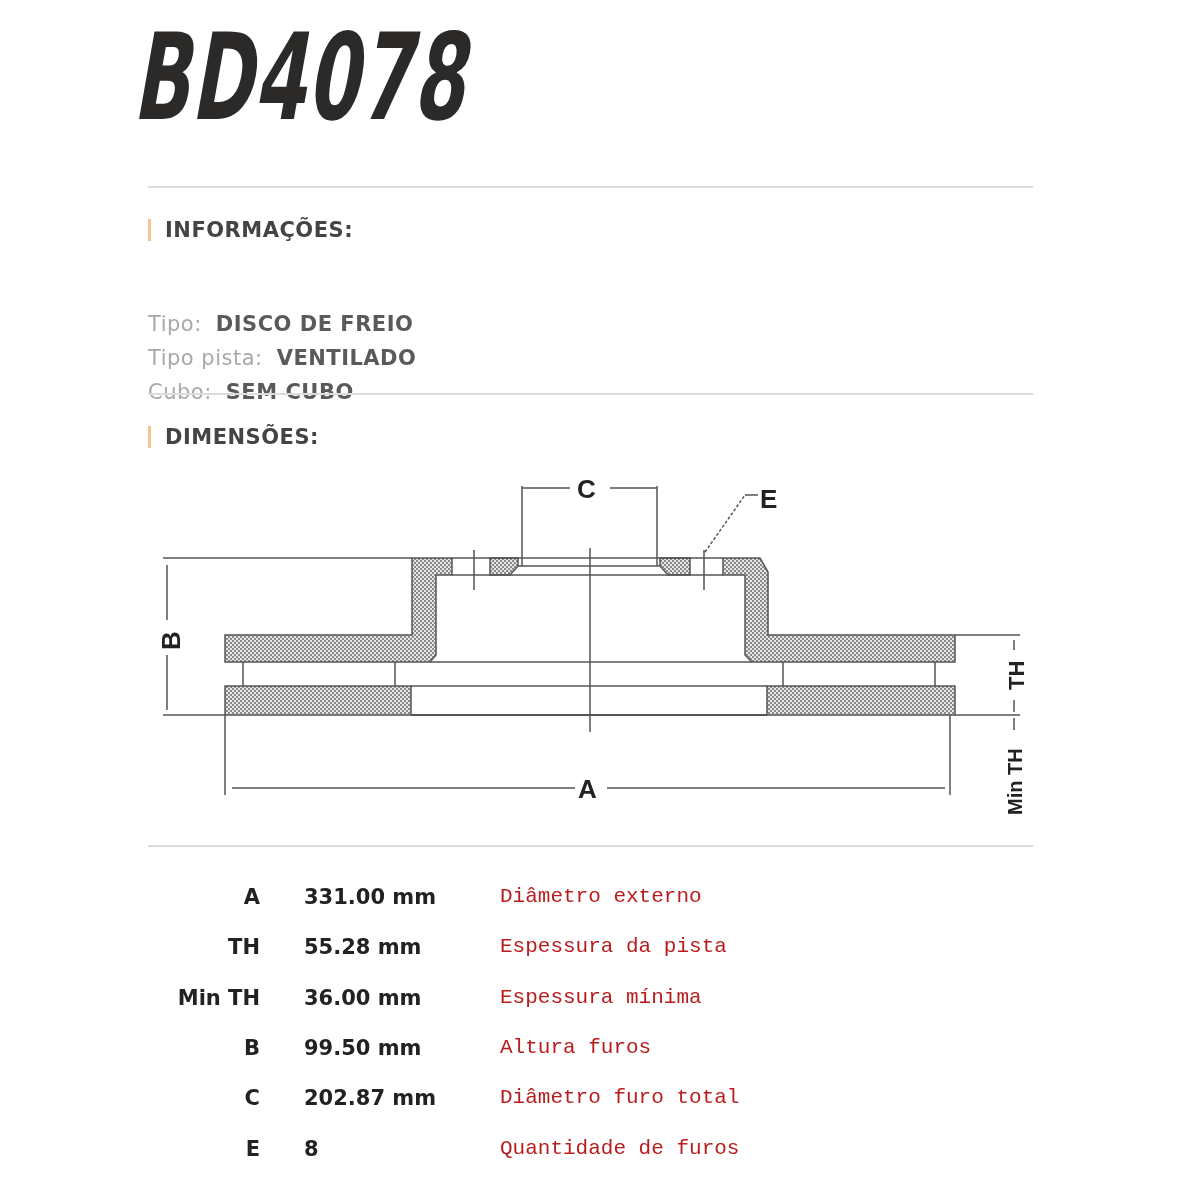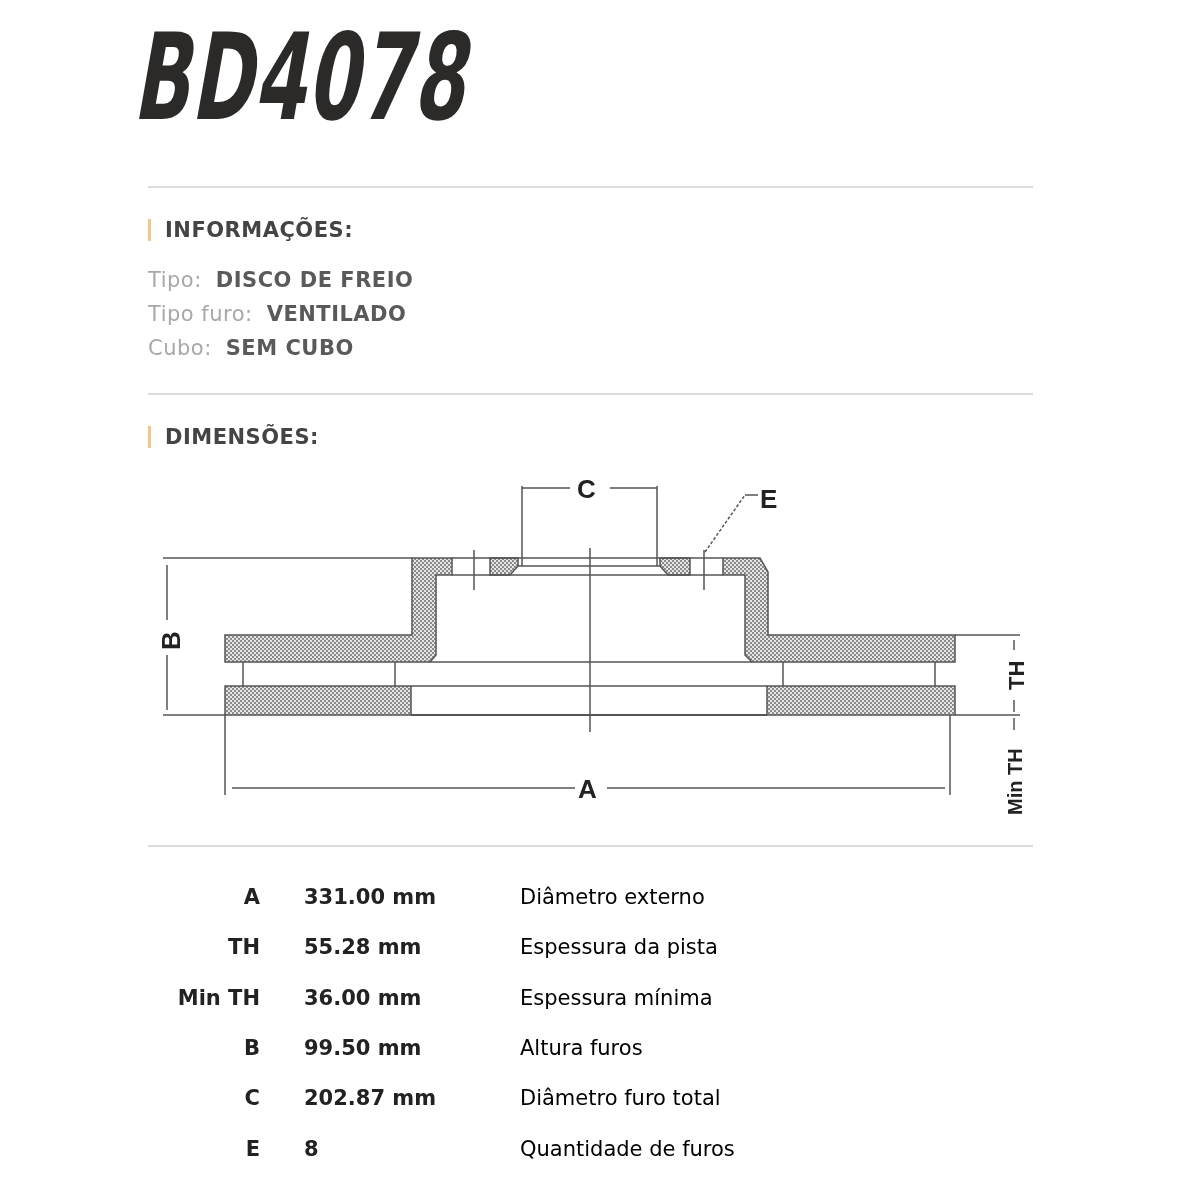--- a/index.html
+++ b/index.html
@@ -5,46 +5,46 @@
   html, body { margin: 0; padding: 0; background: #ffffff; }
   body { width: 1200px; height: 1200px; position: relative; overflow: hidden;
          font-family: "DejaVu Sans", sans-serif; color: #333; }
   .title { position: absolute; left: 150px; top: 18px; font-family: "DejaVu Sans", sans-serif;
            font-size: 120px; font-weight: bold; color: #2b2a29; letter-spacing: 2px;
            transform: skewX(-10deg) scaleX(0.62); transform-origin: left top; line-height: 1; }
   .divider { position: absolute; left: 148px; width: 885px; height: 2px; background: #dcdcdc; }
   .section-head { position: absolute; left: 148px; display: flex; align-items: center;
                   font-size: 21px; font-weight: bold; color: #444; letter-spacing: 0.5px; }
   .section-head .bar { width: 3px; height: 22px; background: #f3c58d; margin-right: 14px; }
-  .info-row { position: absolute; left: 148px; font-size: 21px; letter-spacing: 0.5px; }
+  .info-row { position: absolute; left: 148px; font-size: 21px; letter-spacing: 0.5px; margin-top: 44px; }
   .info-row .lbl { color: #a8a8a8; margin-right: 14px; }
   .info-row .val { color: #5a5a5a; font-weight: bold; }
   .diagram { position: absolute; left: 0; top: 0; }
   .dim-row { position: absolute; left: 0; width: 1200px; height: 40px; font-size: 21px; }
   .dim-row .code { position: absolute; right: 940px; font-weight: bold; color: #222; text-align: right; }
   .dim-row .value { position: absolute; left: 304px; font-weight: bold; color: #222; }
-  .dim-row .desc { position: absolute; left: 520px; color: #000000; }
+  .dim-row .desc { position: absolute; left: 500px; color: #b91c1c; font-family: Liberation Mono, monospace; }
 </style>
 </head>
 <body>
 
 <div class="title">BD4078</div>
 
 <div class="divider" style="top:186px"></div>
 
 <div class="section-head" style="top:218px">
   <span class="bar"></span>
   <span>INFORMAÇÕES:</span>
 </div>
 
 <div class="info-row" style="top:268px">
   <span class="lbl">Tipo:</span><span class="val">DISCO DE FREIO</span>
 </div>
 <div class="info-row" style="top:302px">
-  <span class="lbl">Tipo furo:</span><span class="val">VENTILADO</span>
+  <span class="lbl">Tipo pista:</span><span class="val">VENTILADO</span>
 </div>
 <div class="info-row" style="top:336px">
   <span class="lbl">Cubo:</span><span class="val">SEM CUBO</span>
 </div>
 
 <div class="divider" style="top:393px"></div>
 
 <div class="section-head" style="top:425px">
   <span class="bar"></span>
   <span>DIMENSÕES:</span>

